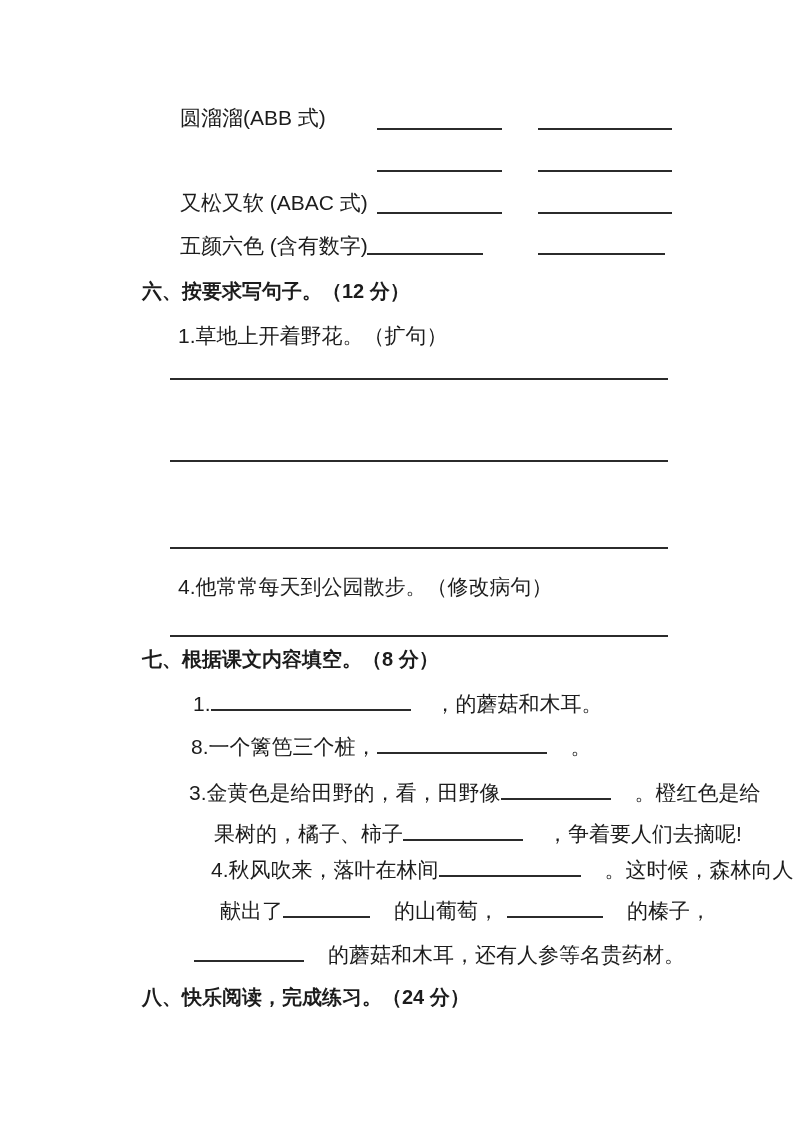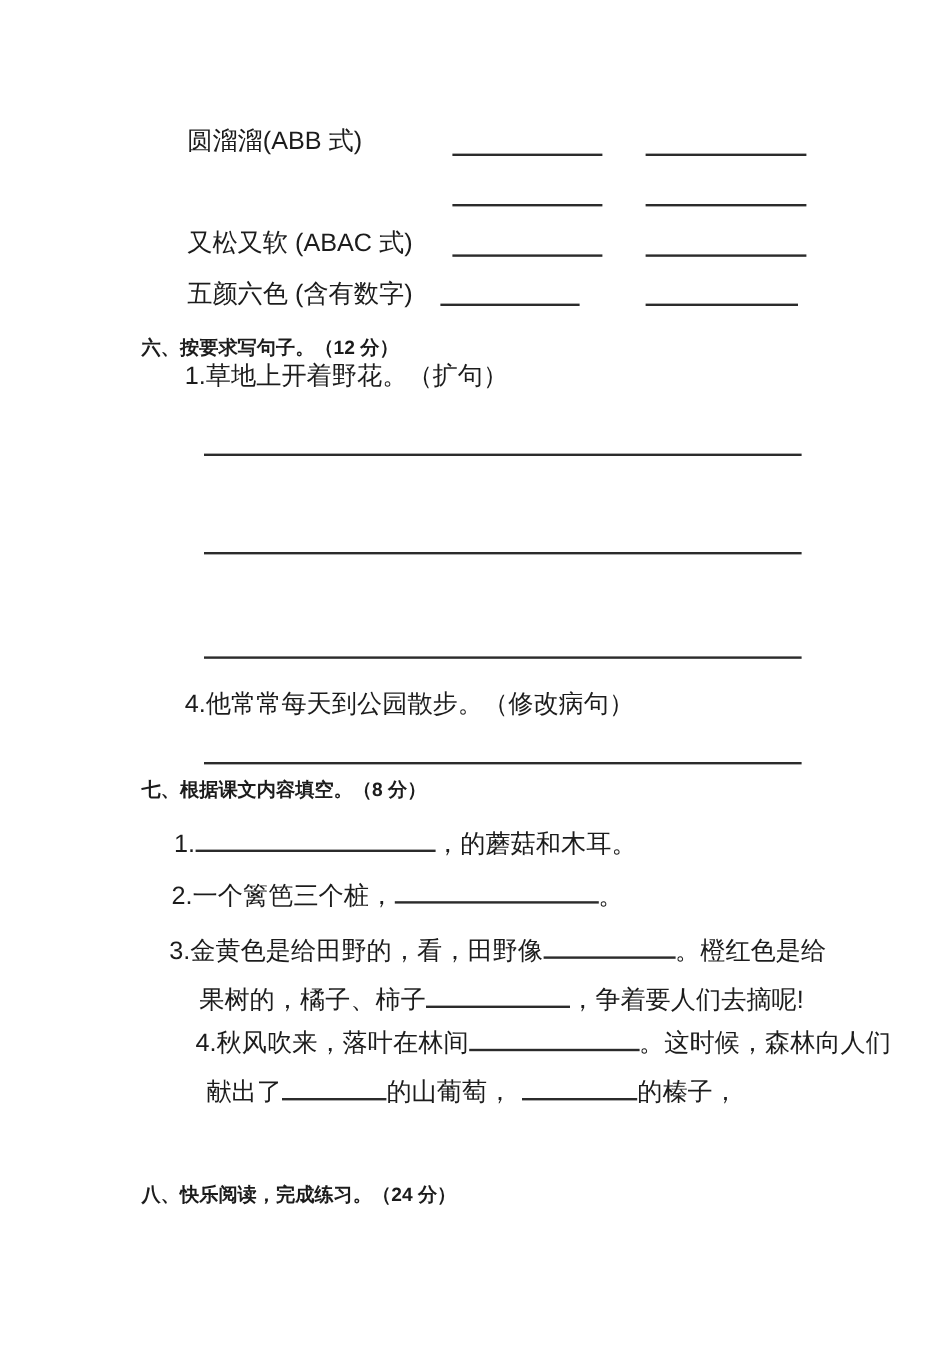--- a/index.html
+++ b/index.html
@@ -1,29 +1,29 @@
 <!DOCTYPE html>
 <html><head>
 <meta charset="utf-8">
 <style>
-  * { box-sizing: border-box; }
+  * { box-sizing: border-box; padding-left: 24px; }
   html, body { margin: 0; padding: 0; background: #ffffff; }
   .page {
     position: relative;
     width: 793px;
     height: 1122px;
     background: #ffffff;
     color: #1c1c1c;
     font-family: "Liberation Sans", "DejaVu Sans", sans-serif;
     font-size: 21px;
     line-height: 28px;
     overflow: hidden;
   }
   .abs { position: absolute; white-space: nowrap; }
-  .heading { font-weight: 700; font-size: 16px; text-align: right; }
+  .heading { font-weight: 700; font-size: 20px; text-align: right; }
   .uline { position: absolute; height: 0; border-top: 2px solid #2b2b2b; }
   .blank {
     display: inline-block;
     height: 15px;
     border-bottom: 2px solid #2b2b2b;
   }
   .em {
     -webkit-text-emphasis: filled dot #1c1c1c;
     -webkit-text-emphasis-position: under;
     text-emphasis: filled dot #1c1c1c;
@@ -45,40 +45,41 @@
   <div class="abs" style="top:189px; left:156px">又松又软 (ABAC 式)</div>
   <div class="uline" style="top:212px; left:377px; width:125px"></div>
   <div class="uline" style="top:212px; left:538px; width:134px"></div>
 
   <div class="abs" style="top:232px; left:156px">五颜六色 (含有数字)</div>
   <div class="uline" style="top:253px; left:367px; width:116px"></div>
   <div class="uline" style="top:253px; left:538px; width:127px"></div>
 
   <div class="abs heading" style="top:277px; left:118px">六、按要求写句子。（12 分）</div>
 
-  <div class="abs" style="top:300px; left:154px">1.草地上开着野花。（扩句）</div>
+  <div class="abs" style="top:322px; left:154px">1.草地上开着野花。（扩句）</div>
   <div class="uline" style="top:378px; left:170px; width:498px"></div>
 
   <div class="uline" style="top:460px; left:170px; width:498px"></div>
 
   <div class="uline" style="top:547px; left:170px; width:498px"></div>
 
   <div class="abs" style="top:573px; left:154px">4.他常常每天到公园散步。（修改病句）</div>
   <div class="uline" style="top:635px; left:170px; width:498px"></div>
 
   <div class="abs heading" style="top:645px; left:118px">七、根据课文内容填空。（8 分）</div>
 
   <div class="abs" style="top:690px; left:145px"><span>1.</span><span class="blank" style="width:200px"></span><span>，的蘑菇和木耳。</span></div>
 
-  <div class="abs" style="top:733px; left:143px"><span>2.一个篱笆三个桩，</span><span class="blank" style="width:170px"></span><span>。</span></div>
+  <div class="abs" style="top:733px; left:143px"><span>8.一个篱笆三个桩，</span><span class="blank" style="width:170px"></span><span>。</span></div>
 
   <div class="abs" style="top:779px; left:141px"><span>3.金黄色是给田野的，看，田野像</span><span class="blank" style="width:110px"></span><span>。橙红色是给</span></div>
 
   <div class="abs" style="top:820px; left:166px"><span>果树的，橘子、柿子</span><span class="blank" style="width:120px"></span><span>，争着要人们去摘呢!</span></div>
 
   <div class="abs" style="top:856px; left:163px"><span>4.秋风吹来，落叶在林间</span><span class="blank" style="width:142px"></span><span>。这时候，森林向人们</span></div>
 
   <div class="abs" style="top:897px; left:172px"><span>献出了</span><span class="blank" style="width:87px"></span><span>的山葡萄，</span><span class="blank" style="width:96px; margin-left:8px"></span><span>的榛子，</span></div>
 
+  <div class="abs" style="top:941px; left:170px"><span class="blank" style="width:110px"></span><span>的蘑菇和木耳，还有人参等名贵药材。</span></div>
 
   <div class="abs heading" style="top:983px; left:118px">八、快乐阅读，完成练习。（24 分）</div>
 
 </div>
 
 </body></html>

